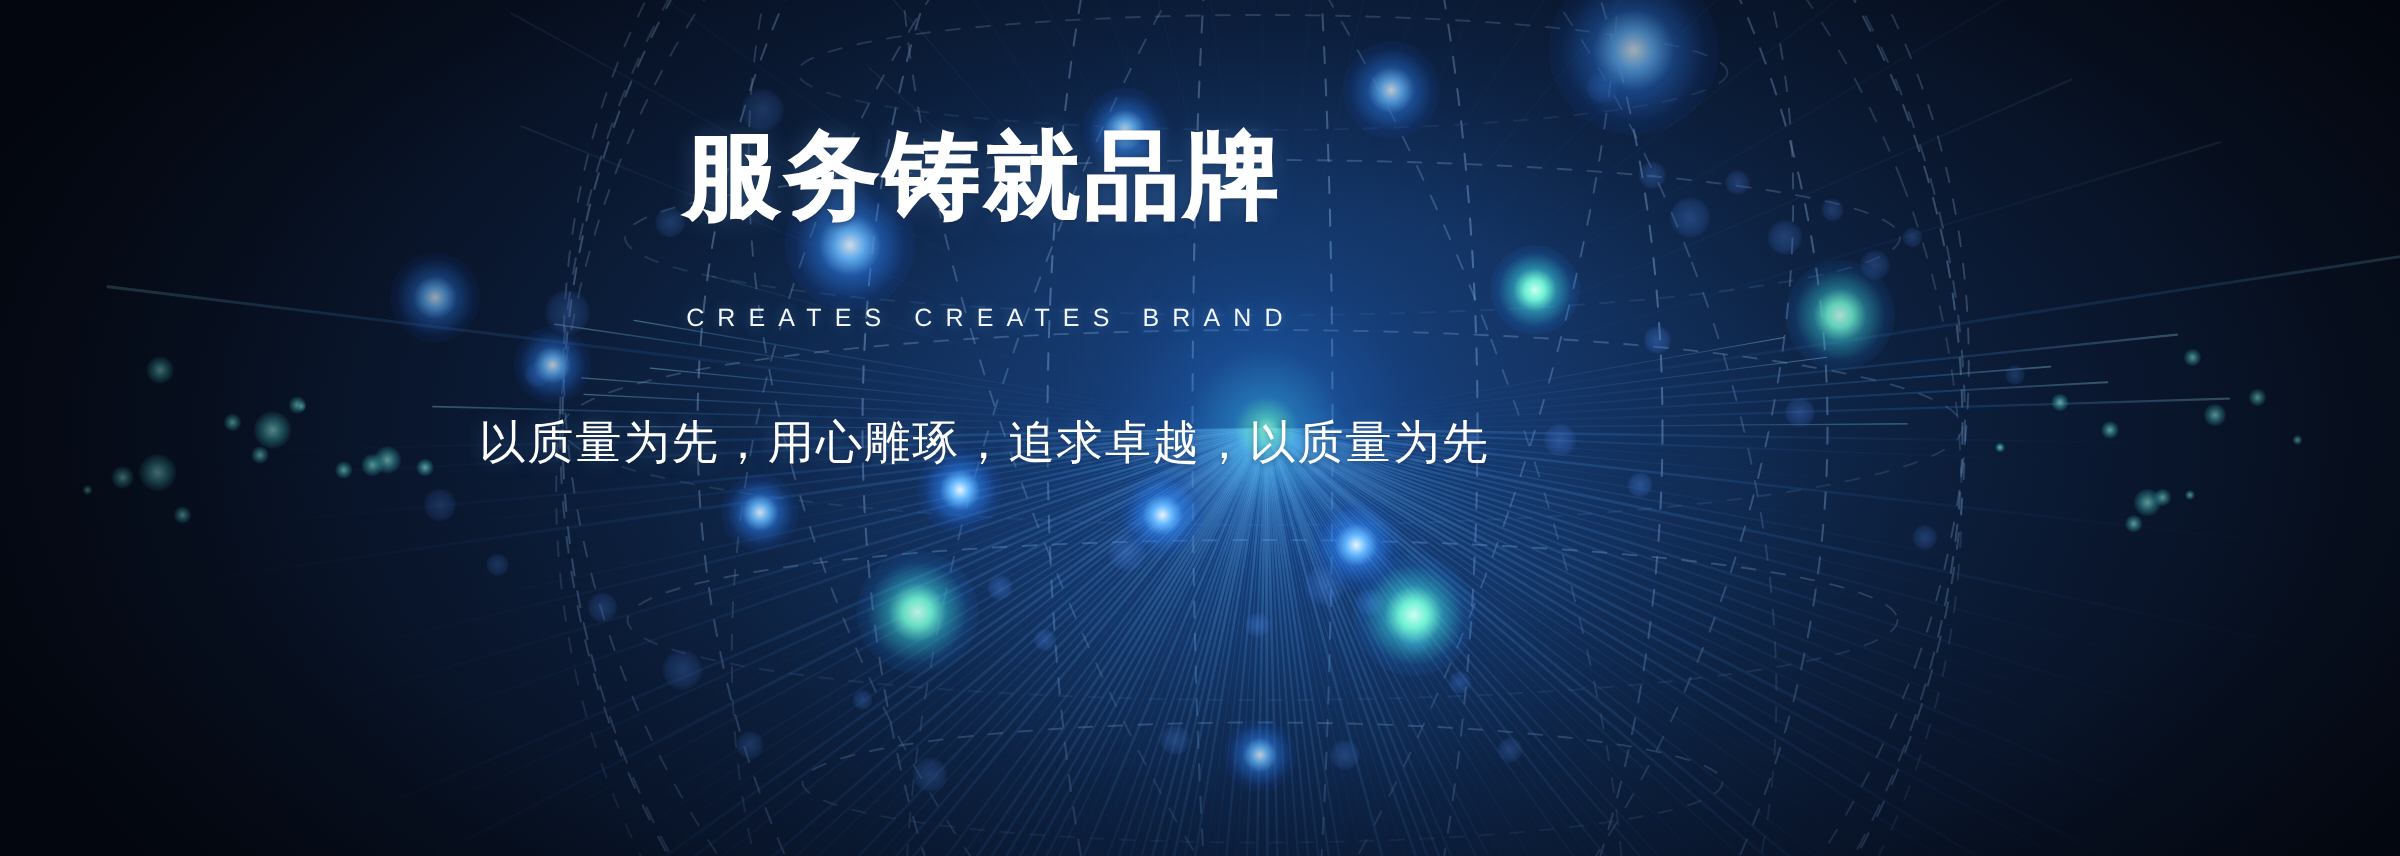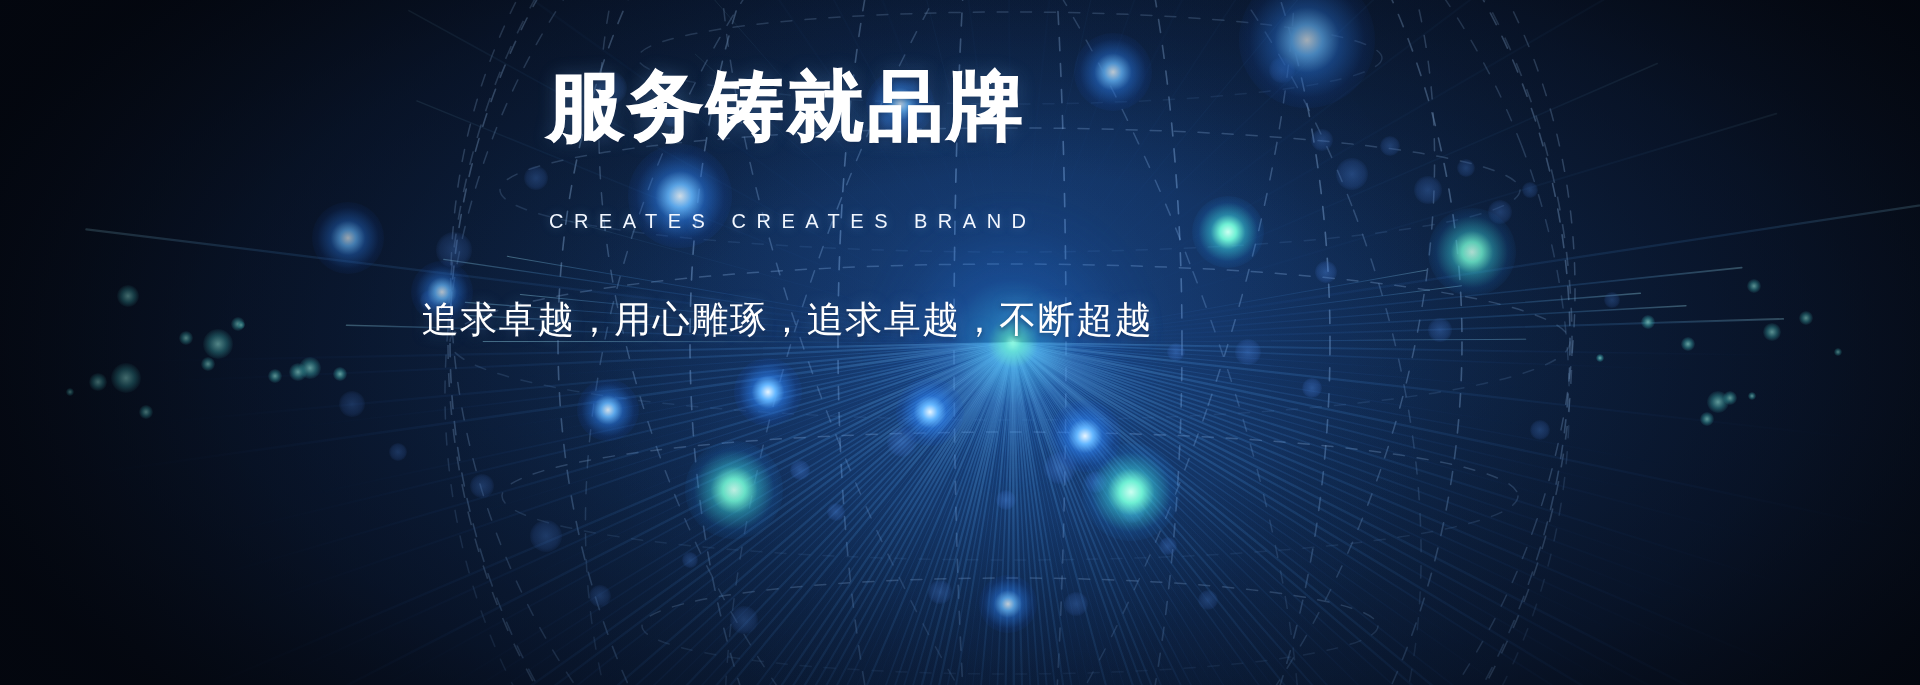--- a/index.html
+++ b/index.html
@@ -114,31 +114,30 @@
     top: 0;
     width: 1575px;
     height: 685px;
     display: flex;
     flex-direction: column;
     align-items: center;
     justify-content: flex-start;
     z-index: 40;
   }
   #main-title {
-    margin-top: 68px;
+    margin-top: 102px;
     font-size: 76px;
     line-height: 1.02;
     font-weight: 700;
     color: #ffffff;
     letter-spacing: 4px;
     text-shadow:
        0 0 18px rgba(120,190,255,0.30),
        0 2px 6px rgba(0,12,40,0.55);
     white-space: nowrap;
-    font-family: Liberation Serif, serif;
     -webkit-text-stroke: 1.2px #ffffff;
   }
   #sub-title-en {
     margin-top: 14px;
     font-size: 20px;
     font-weight: 400;
     color: #f2f7ff;
     letter-spacing: 10.5px;
     text-indent: 10.5px;
     white-space: nowrap;
@@ -482,16 +481,16 @@
       <div class="star" style="left: 1595.6px; top: 353.6px; width: 8.8px; height: 8.8px;"></div>
       <div class="star" style="left: 1747.4px; top: 279.4px; width: 13.2px; height: 13.2px;"></div>
       <div class="star" style="left: 1833.6px; top: 347.6px; width: 8.8px; height: 8.8px;"></div>
     </div>
 
   <div class="layer" id="bg-vignette"></div>
 
   <div id="text-block">
     <h1 id="main-title">服务铸就品牌</h1>
     <div id="sub-title-en">CREATES CREATES BRAND</div>
-    <div id="tagline">追求卓越，用心雕琢，追求卓越，不断超越</div>
+    <div id="tagline">以质量为先，用心雕琢，追求卓越，以质量为先</div>
   </div>
 
 </div>
 
 </body></html>

